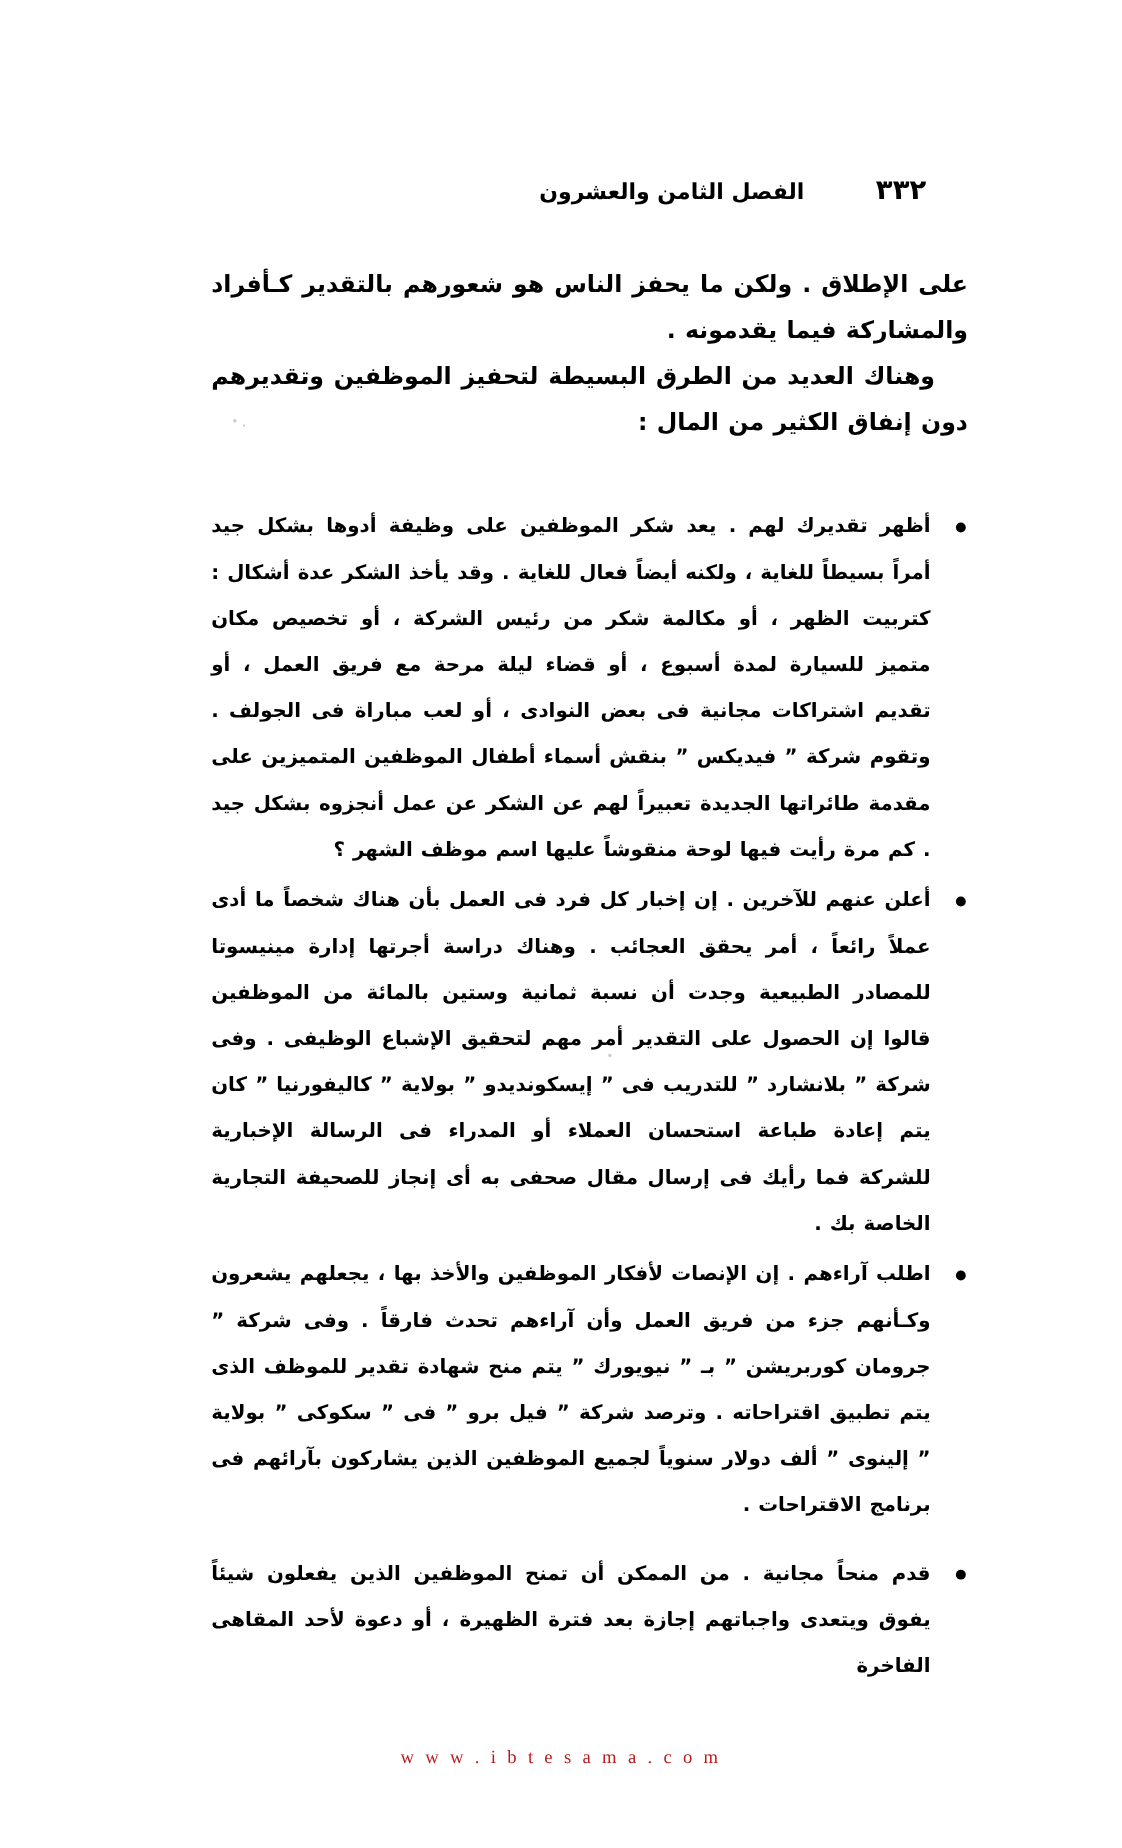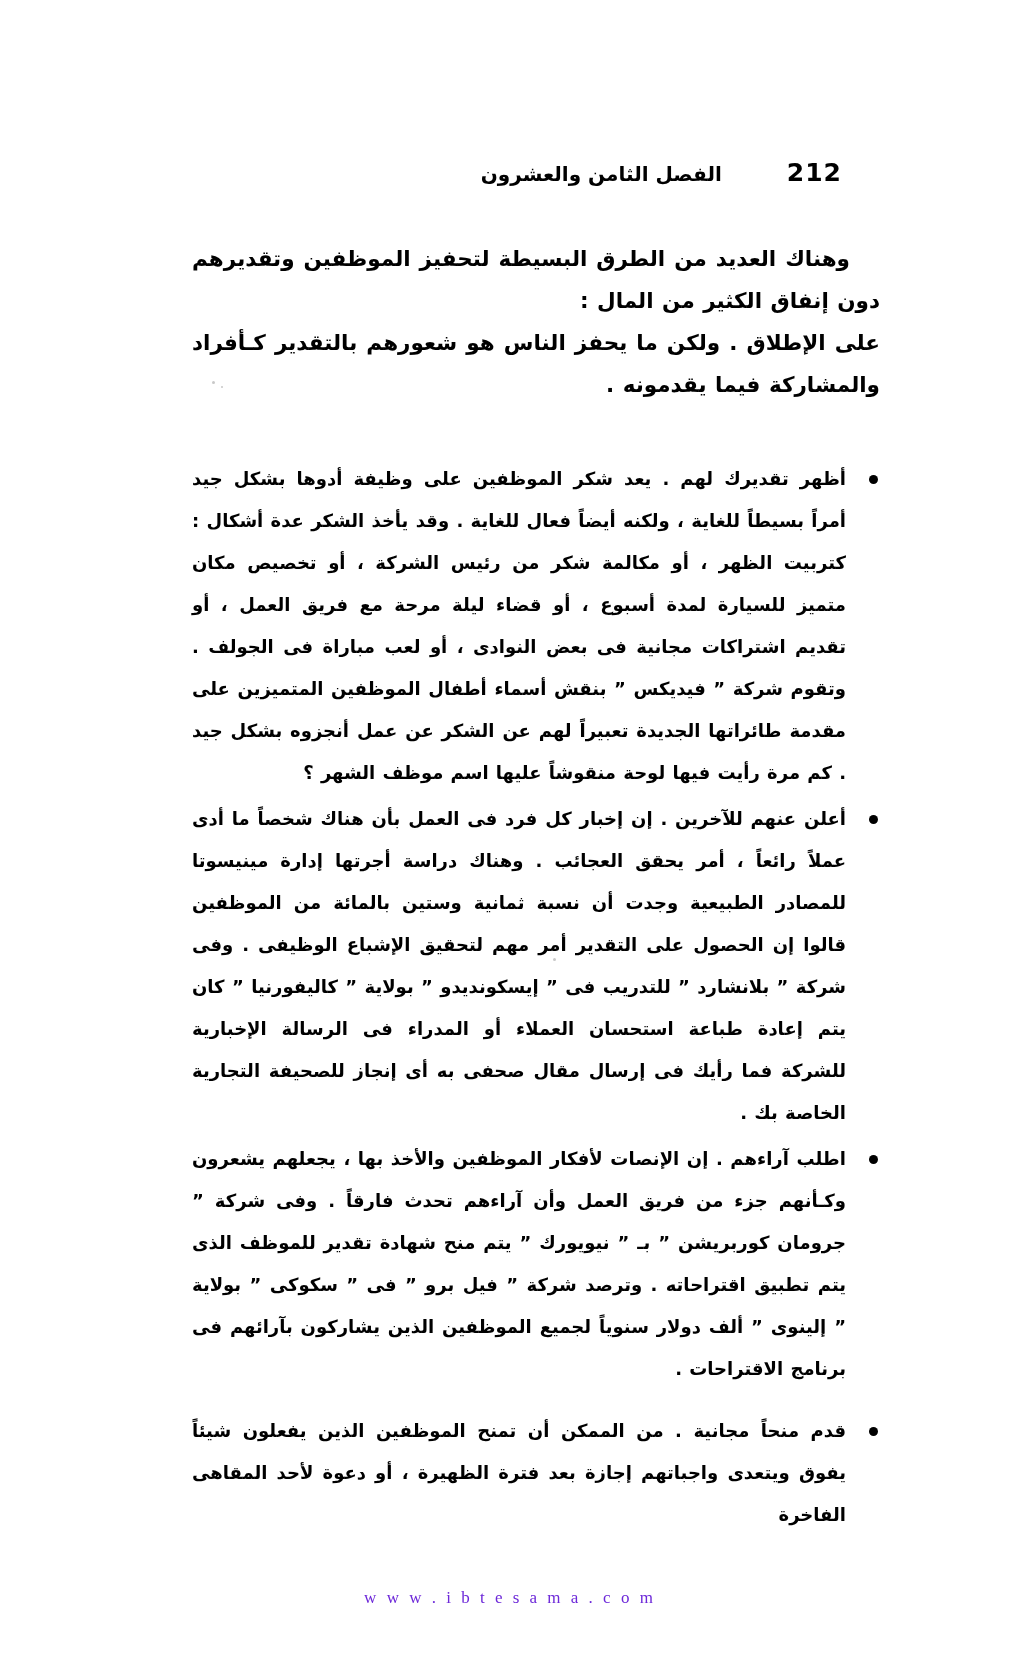--- a/index.html
+++ b/index.html
@@ -104,48 +104,48 @@
   
   .watermark {
     position: absolute;
     left: 0;
     right: 0;
     top: 1588px;
     text-align: center;
     font-family: "Liberation Serif", "DejaVu Serif", serif;
     font-size: 17px;
     letter-spacing: 3px;
-    color: #6d28d9;
+    color: #b91c1c;
     direction: ltr;
     white-space: pre;
   }
 
   
   .speck {
     position: absolute;
     background: #9a9a9a;
     border-radius: 50%;
     opacity: .55;
   }
 </style>
 </head>
 <body>
 
 <div class="page">
 
   <div class="running-head">
-    <span class="folio">212</span>
+    <span class="folio">٣٣٢</span>
     <span class="chapter-title">الفصل الثامن والعشرون</span>
   </div>
 
   <div class="body">
 
+    <p class="para">على الإطلاق . ولكن ما يحفز الناس هو شعورهم بالتقدير كـأفراد والمشاركة فيما يقدمونه .</p>
+
     <p class="para indent">وهناك العديد من الطرق البسيطة لتحفيز الموظفين وتقديرهم دون إنفاق الكثير من المال :</p>
-
-    <p class="para">على الإطلاق . ولكن ما يحفز الناس هو شعورهم بالتقدير كـأفراد والمشاركة فيما يقدمونه .</p>
 
     <div class="gap-after-intro"></div>
 
     <ul class="bullets">
 
       <li>
         <span class="dot"></span>
         <p>أظهر تقديرك لهم . يعد شكر الموظفين على وظيفة أدوها بشكل جيد أمراً بسيطاً للغاية ، ولكنه أيضاً فعال للغاية . وقد يأخذ الشكر عدة أشكال : كتربيت الظهر ، أو مكالمة شكر من رئيس الشركة ، أو تخصيص مكان متميز للسيارة لمدة أسبوع ، أو قضاء ليلة مرحة مع فريق العمل ، أو تقديم اشتراكات مجانية فى بعض النوادى ، أو لعب مباراة فى الجولف . وتقوم شركة ” فيديكس ” بنقش أسماء أطفال الموظفين المتميزين على مقدمة طائراتها الجديدة تعبيراً لهم عن الشكر عن عمل أنجزوه بشكل جيد . كم مرة رأيت فيها لوحة منقوشاً عليها اسم موظف الشهر ؟</p>
       </li>
 

